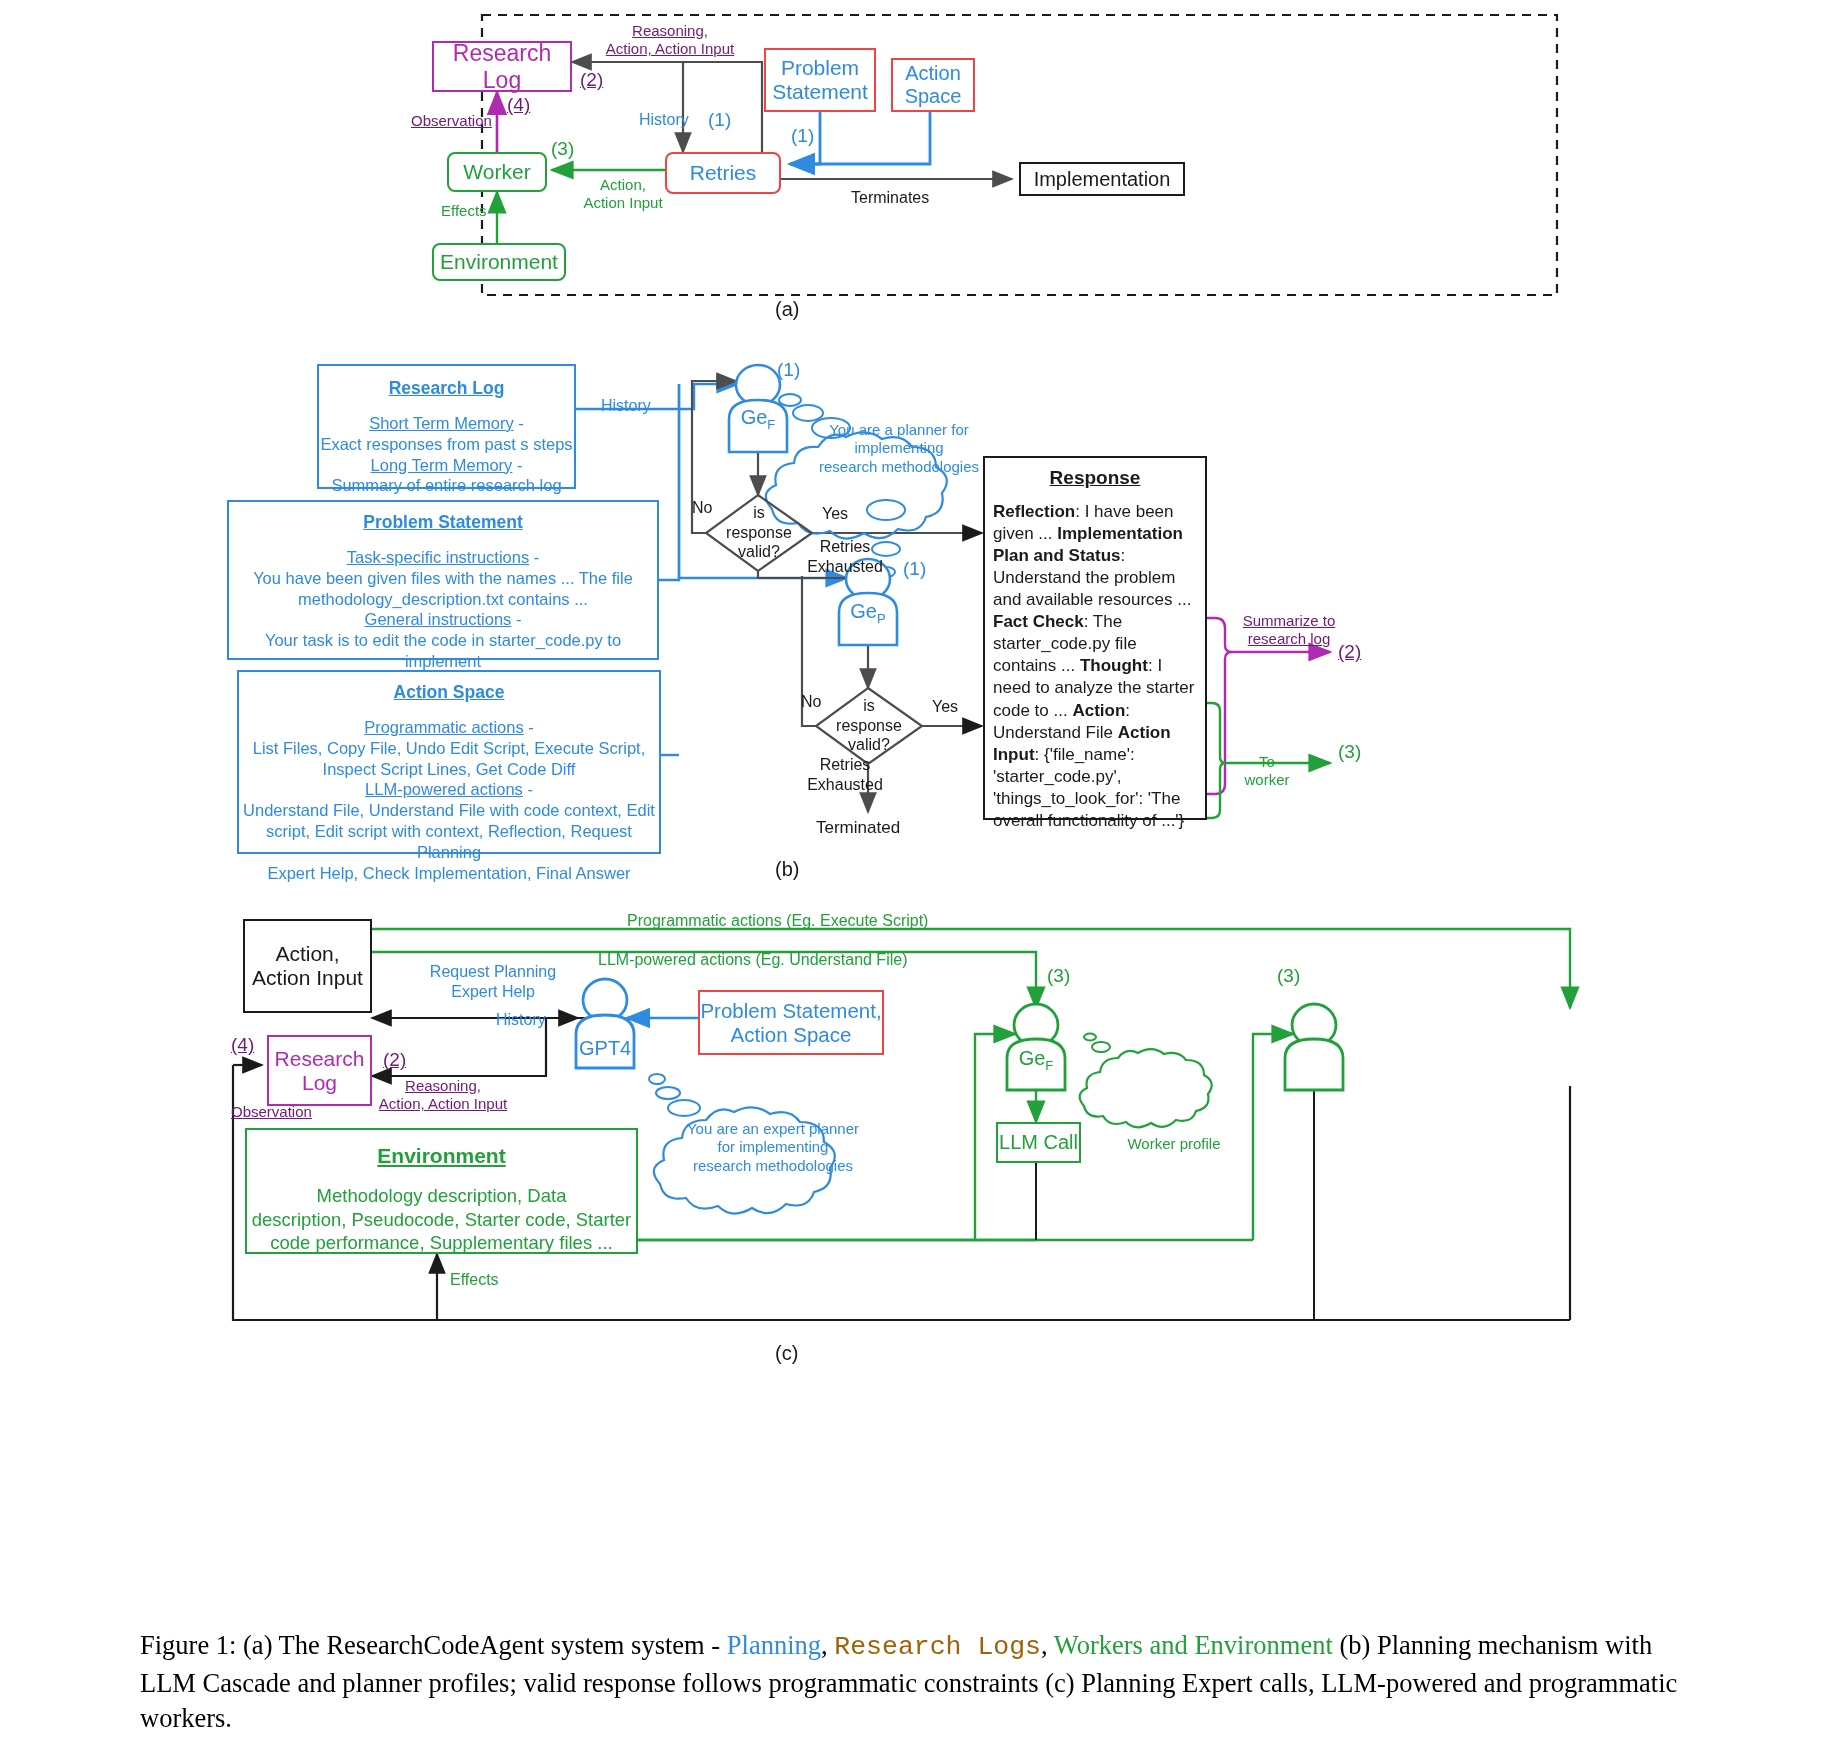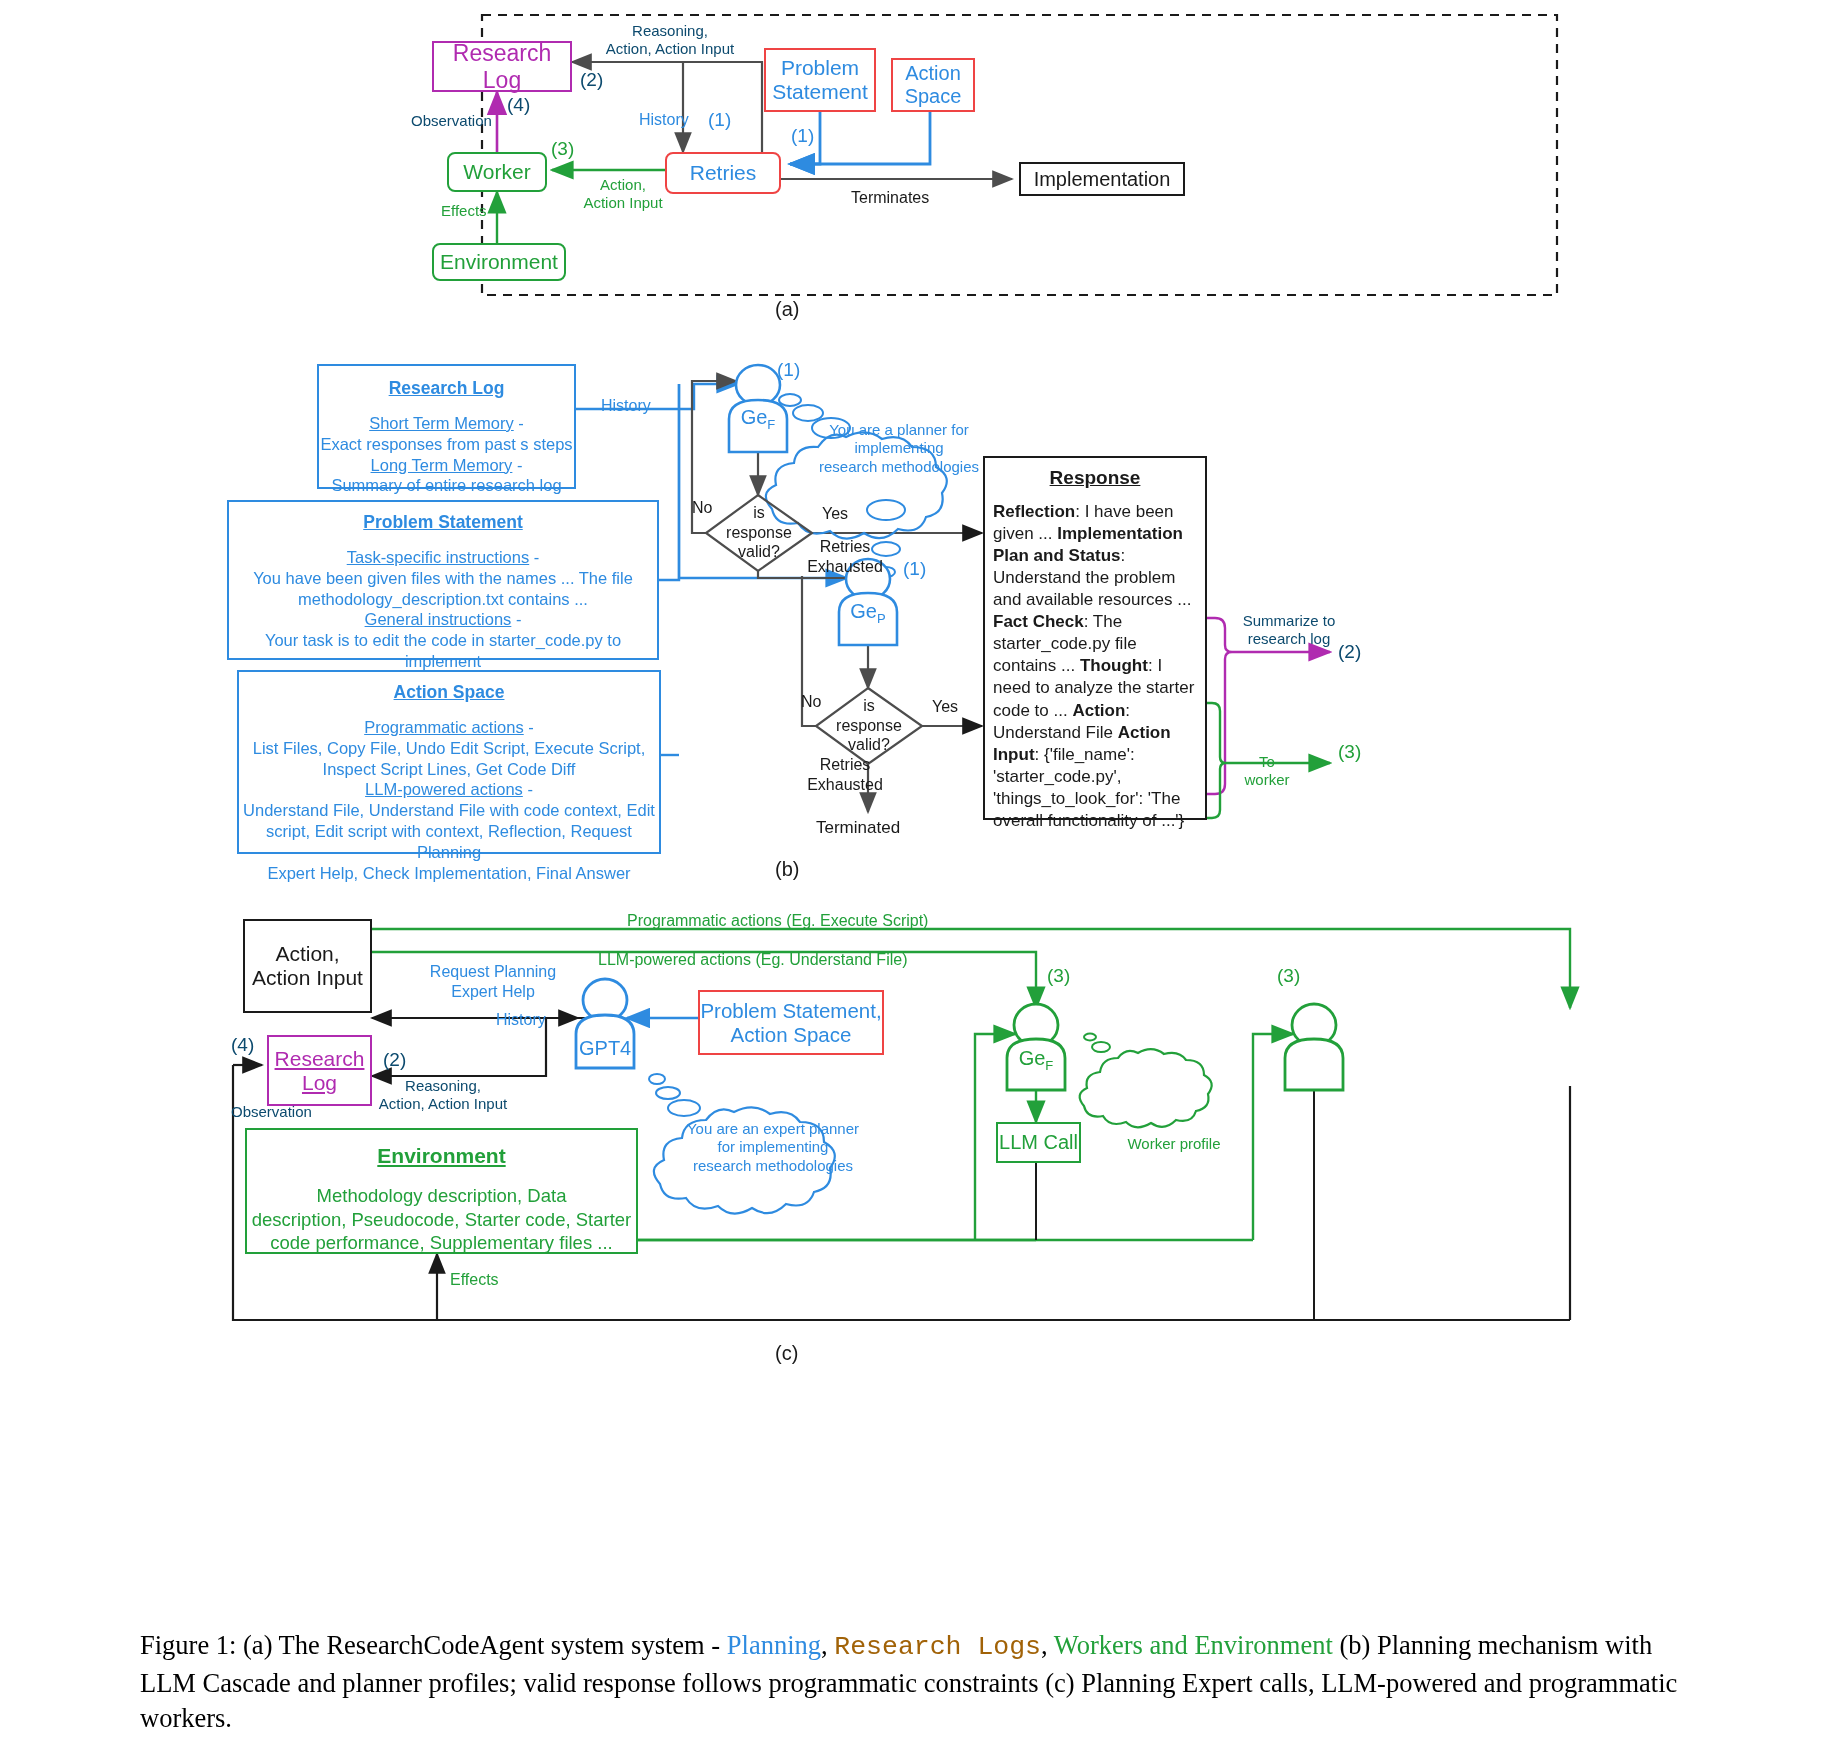--- a/index.html
+++ b/index.html
@@ -3,21 +3,21 @@
 <meta charset="utf-8">
 <style>
   html,body{margin:0;padding:0;background:#ffffff;}
   body{width:1836px;height:1750px;font-family:"Liberation Sans",sans-serif;color:#000;position:relative;overflow:hidden;}
   .fig{position:absolute;left:0;top:0;width:1836px;height:1750px;}
   svg{position:absolute;left:0;top:0;width:1836px;height:1750px;overflow:visible;}
   .lbl{position:absolute;font-family:"Liberation Sans",sans-serif;line-height:1.22;}
   .ctr{text-align:center;}
   .blue{color:#2e8be0;}
   .green{color:#22a03a;}
-  .purple{color:#0c4a6e;}
+  .purple{color:#701a75;text-decoration:underline;}
   .black{color:#1a1a1a;}
   .box{position:absolute;box-sizing:border-box;display:flex;align-items:center;justify-content:center;text-align:center;background:#fff;}
   .bx-blue{border:2px solid #ef4444;color:#2e8be0;}
   .bx-green{border:2px solid #22a03a;color:#22a03a;}
   .bx-purple{border:2px solid #b02bb0;color:#b02bb0;}
   .bx-black{border:2px solid #1a1a1a;color:#1a1a1a;}
   .rounded{border-radius:8px;}
   .u{text-decoration:underline;}
   .bold{font-weight:bold;}
   .caption{position:absolute;left:140px;top:1628px;width:1560px;font-family:"Liberation Serif",serif;font-size:26.5px;line-height:1.34;color:#000;}
@@ -298,21 +298,21 @@
 worker</div>
 <div class="lbl green" style="left:1338px;top:740px;font-size:19px;">(3)</div>
 
 <div class="panel-lab" style="left:775px;top:858px;">(b)</div>
 
 <div class="box bx-black" style="left:243px;top:919px;width:129px;height:94px;font-size:21px;">
   <span style="white-space:pre-line;">Action,
 Action Input</span>
 </div>
 
-<div class="box bx-purple" style="left:267px;top:1035px;width:105px;height:71px;font-size:21px;text-decoration:underline;">
+<div class="box bx-purple" style="left:267px;top:1035px;width:105px;height:71px;font-size:21px;">
   <span style="white-space:pre-line;">Research
 Log</span>
 </div>
 
 <div class="box bx-blue" style="left:698px;top:990px;width:186px;height:65px;font-size:20.5px;">
   <span style="white-space:pre-line;">Problem Statement,
 Action Space</span>
 </div>
 
 <div class="txtbox" style="left:245px;top:1128px;width:393px;height:126px;border:2.5px solid #22a03a;color:#22a03a;font-size:18.5px;padding-top:13px;line-height:1.28;">

